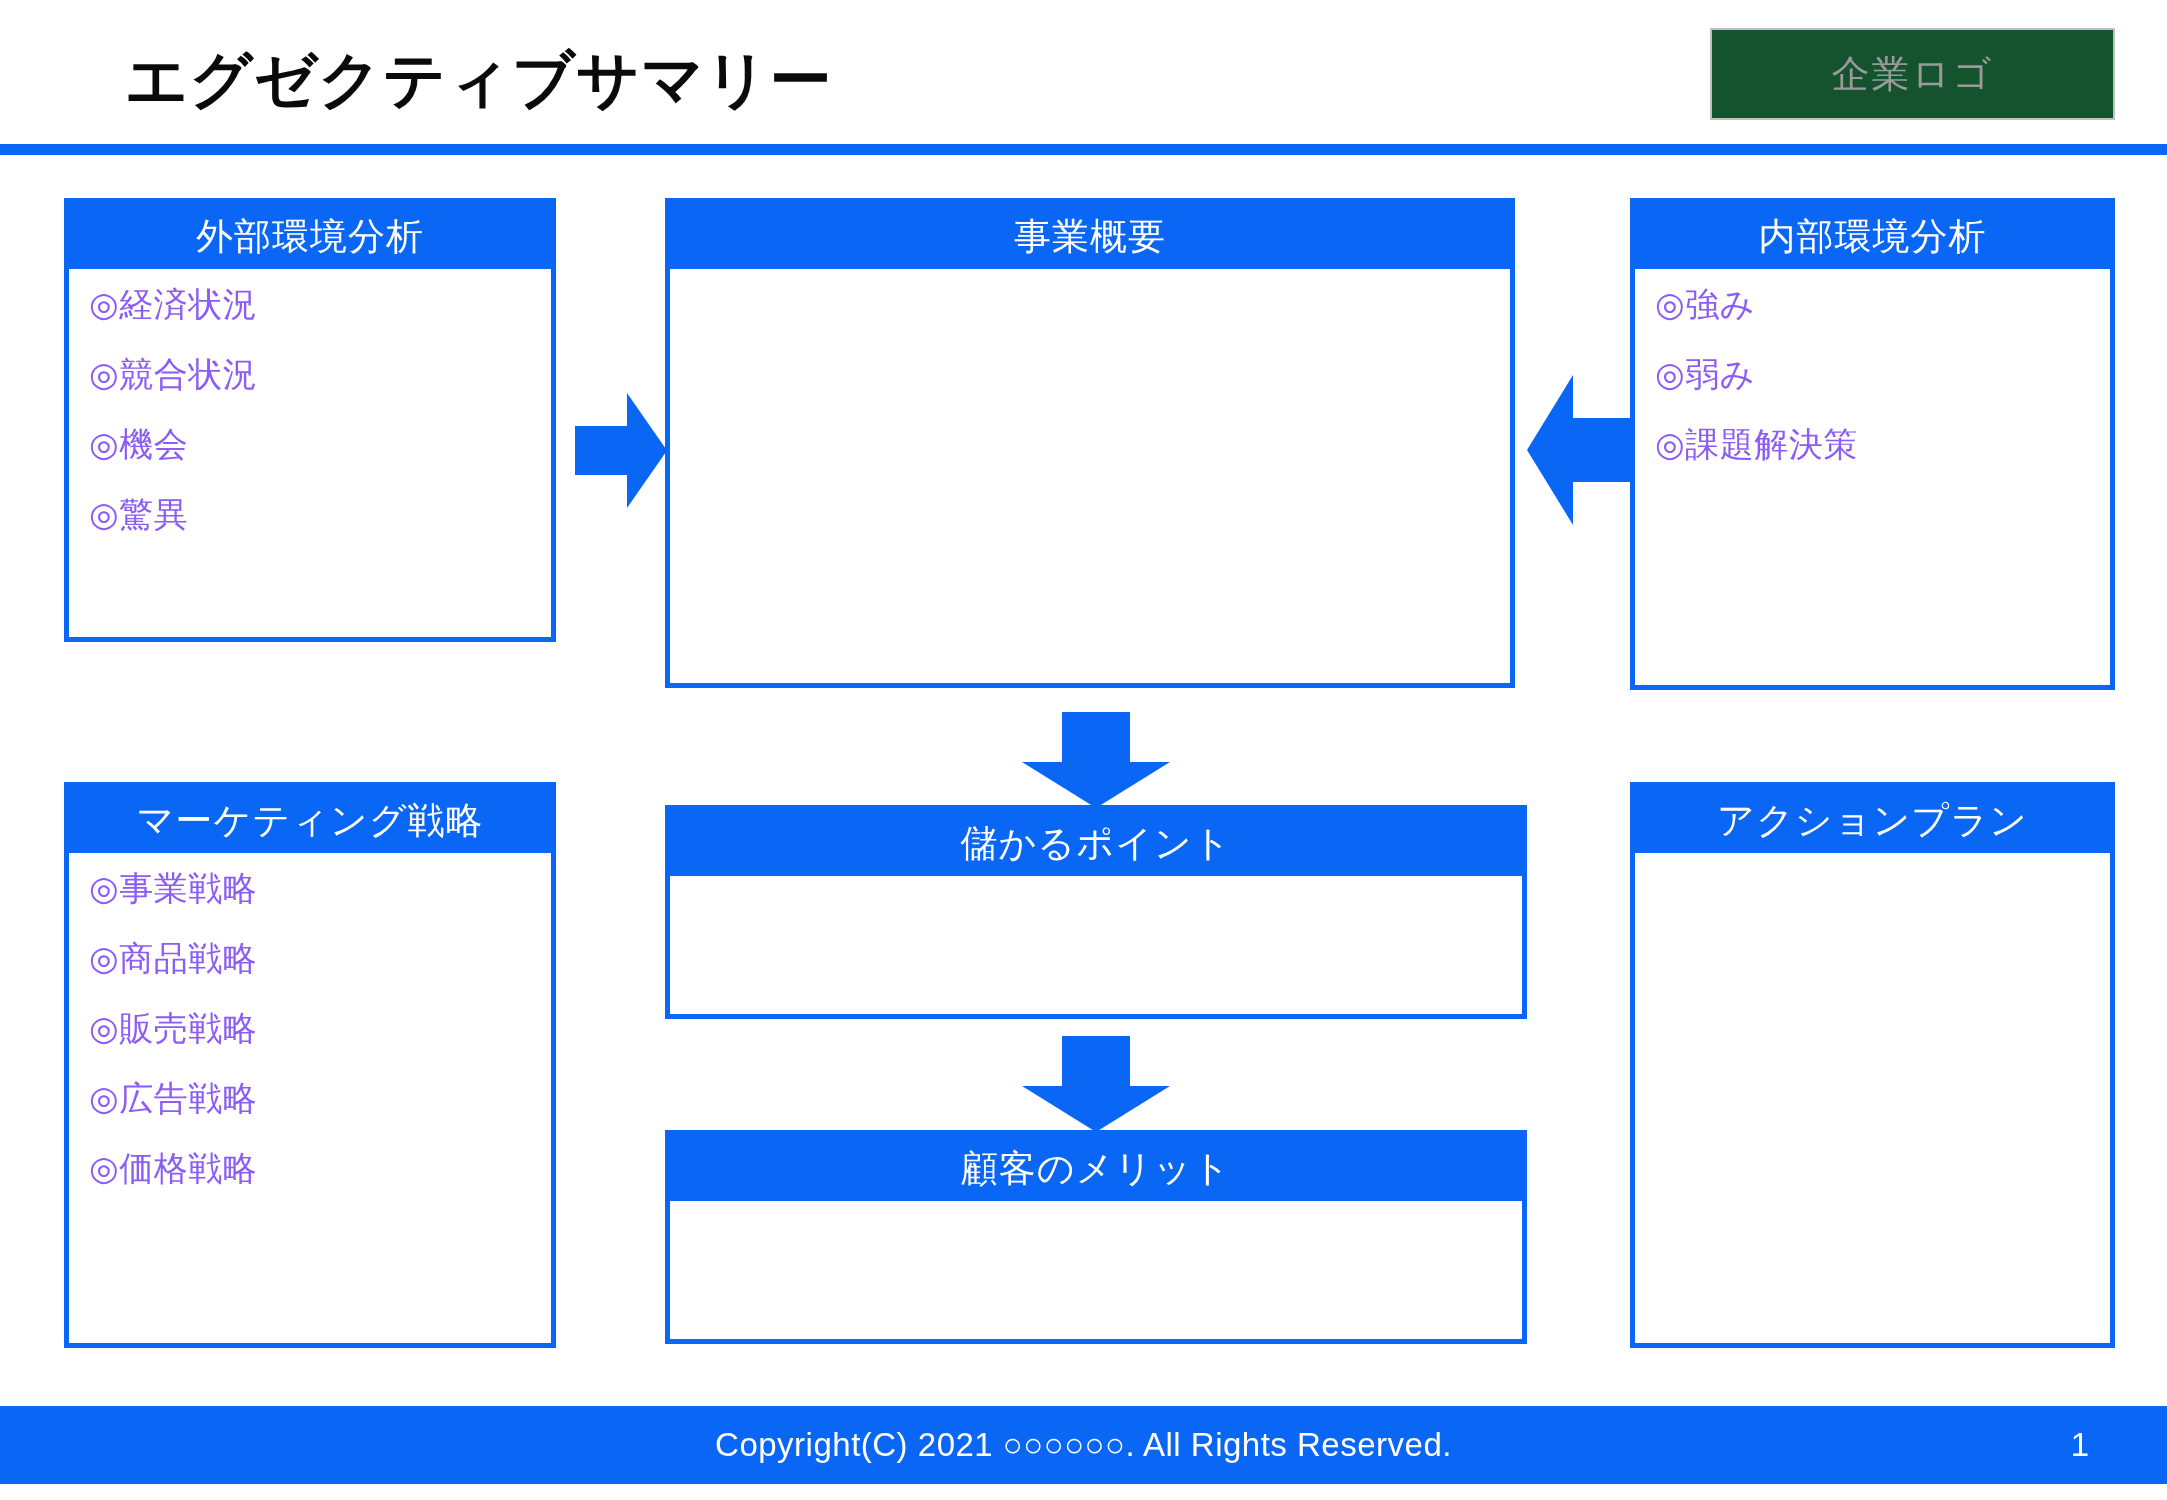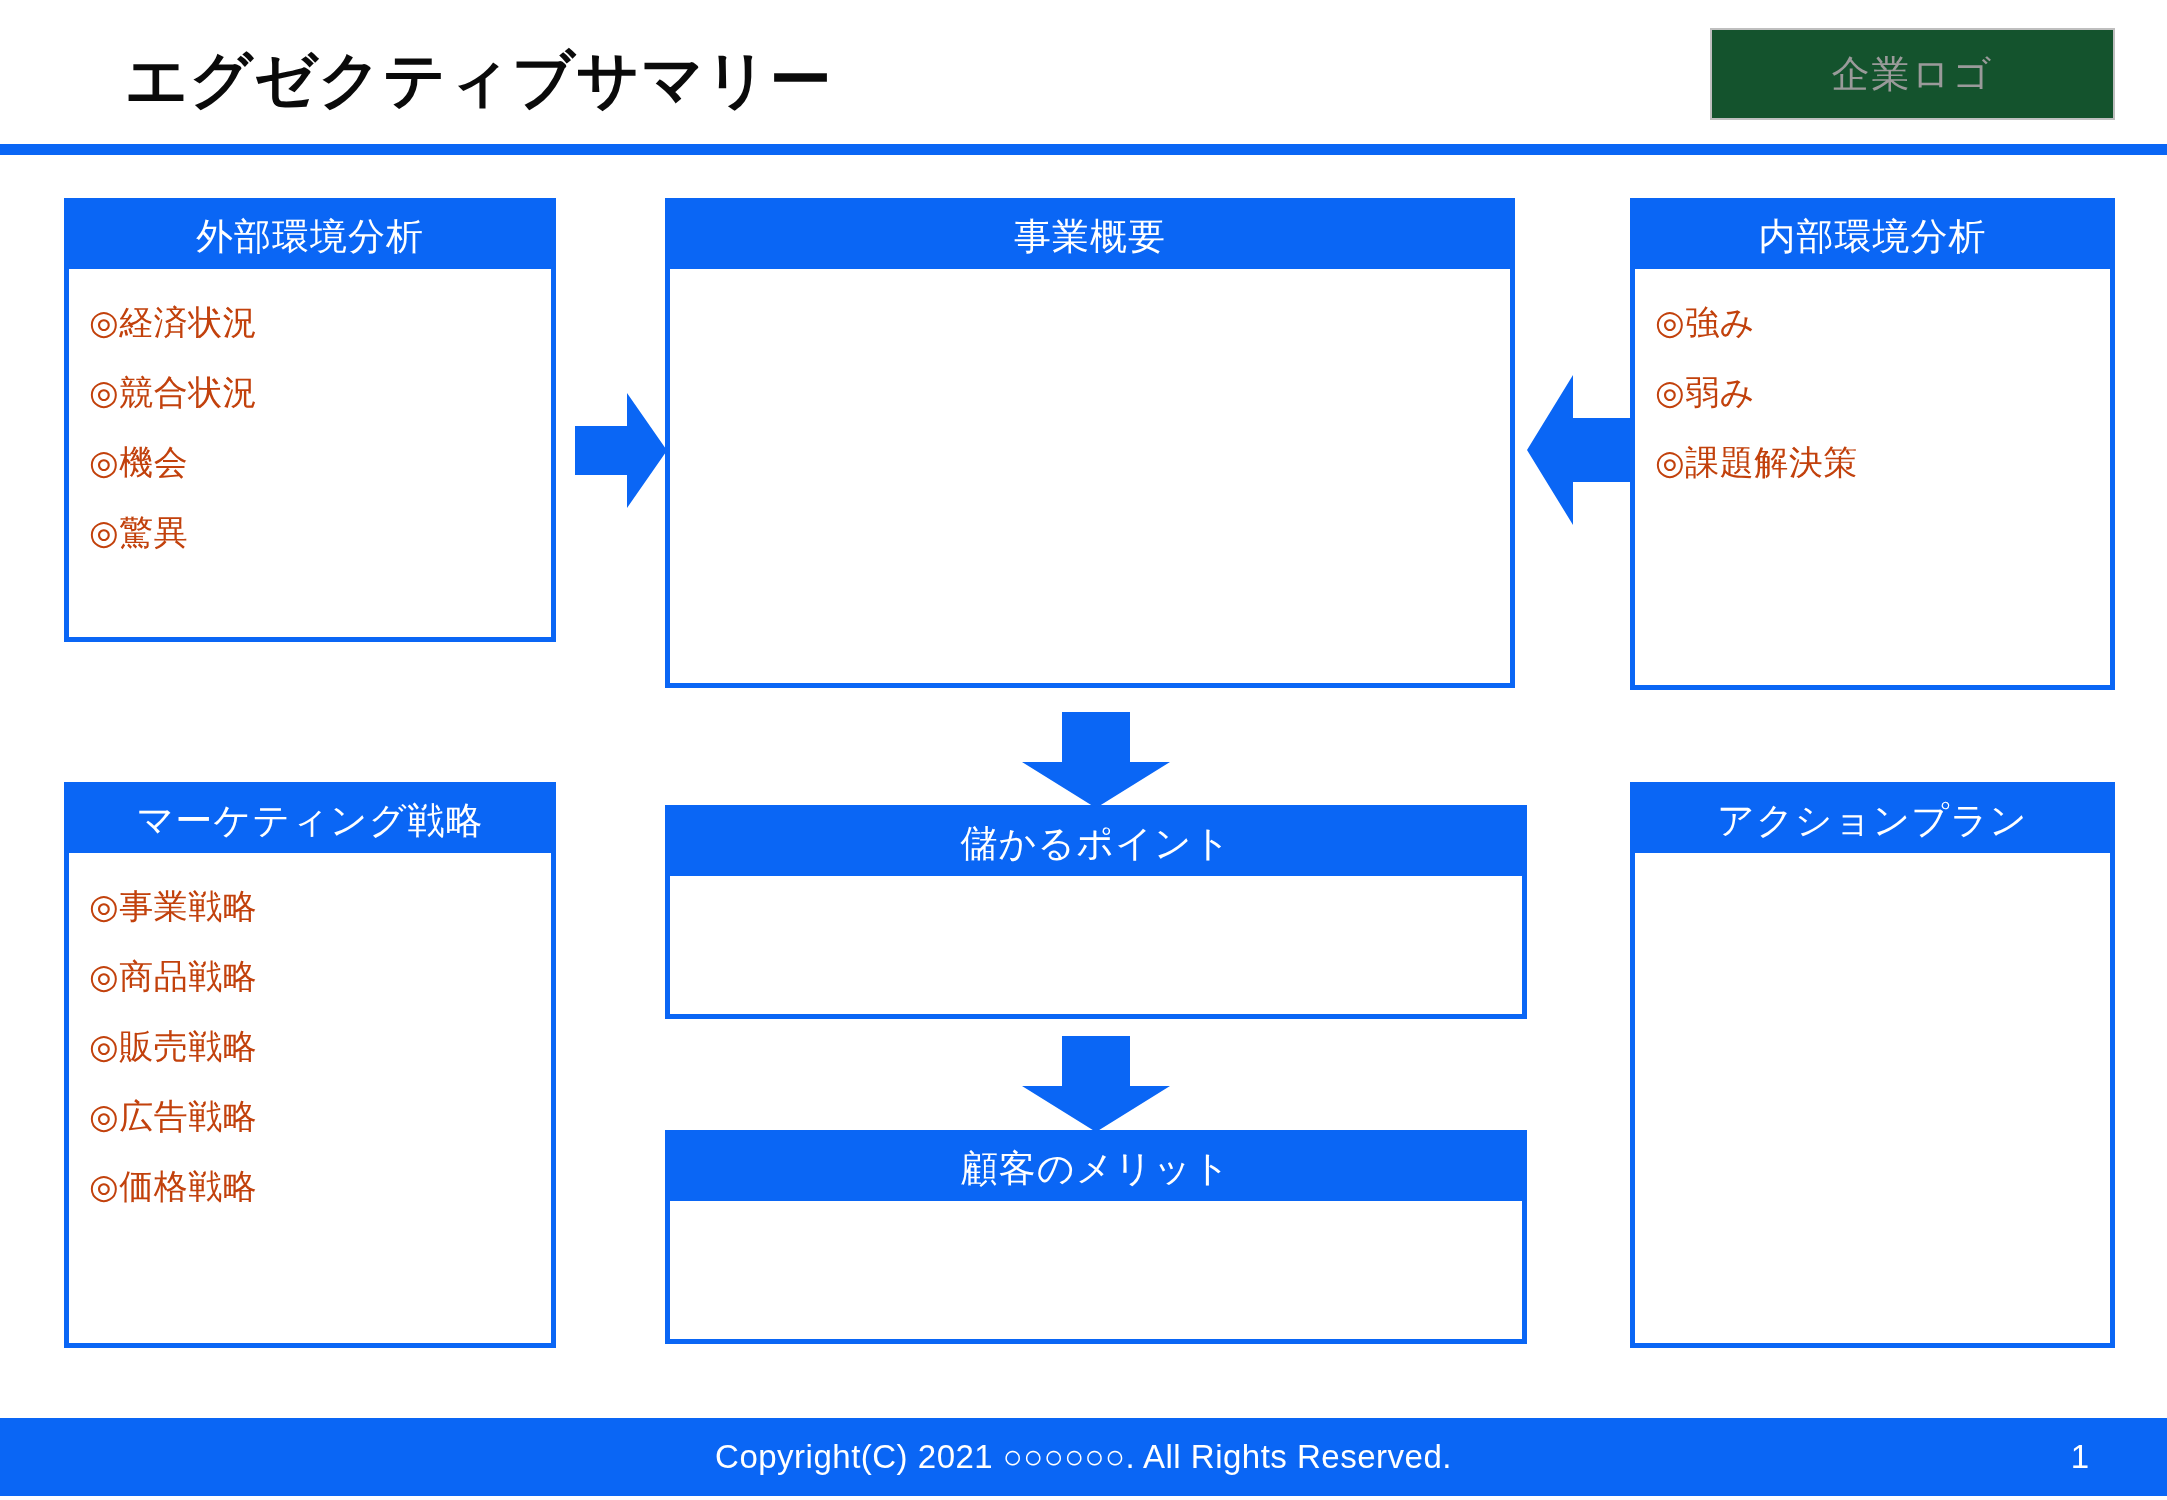--- a/index.html
+++ b/index.html
@@ -81,26 +81,25 @@
     justify-content: center;
     white-space: nowrap;
   }
   .panel-body {
     box-sizing: border-box;
     background: #ffffff;
     padding: 18px 0 0 20px;
   }
   .bullet-item {
     font-size: 34px;
-    color: #c2410c;
+    color: #8b5cf6;
     line-height: 1.0;
     margin-bottom: 36px;
     white-space: nowrap;
     letter-spacing: 0.5px;
-    margin-top: 18px;
   }
   .bullet-mark {
     font-size: 34px;
   }
 
   
   #panel-external  { left: 64px;   top: 198px;  width: 492px;  height: 444px; }
   #panel-external  .panel-head { height: 66px; }
 
   #panel-internal  { left: 1630px; top: 198px;  width: 485px;  height: 492px; }
@@ -129,21 +128,21 @@
 
   #arrow-left-to-center  { left: 575px;  top: 393px;  width: 92px;  height: 115px; }
   #arrow-right-to-center { left: 1527px; top: 375px;  width: 108px; height: 150px; }
   #arrow-overview-down   { left: 1022px; top: 712px;  width: 148px; height: 96px;  }
   #arrow-profit-down     { left: 1022px; top: 1036px; width: 148px; height: 96px;  }
 
   
   .footer-bar {
     position: absolute;
     left: 0;
-    bottom: 4px;
+    bottom: 16px;
     width: 2167px;
     height: 78px;
     background: #0a66f5;
   }
   .footer-text {
     position: absolute;
     left: 0;
     top: 0;
     width: 2167px;
     height: 78px;

